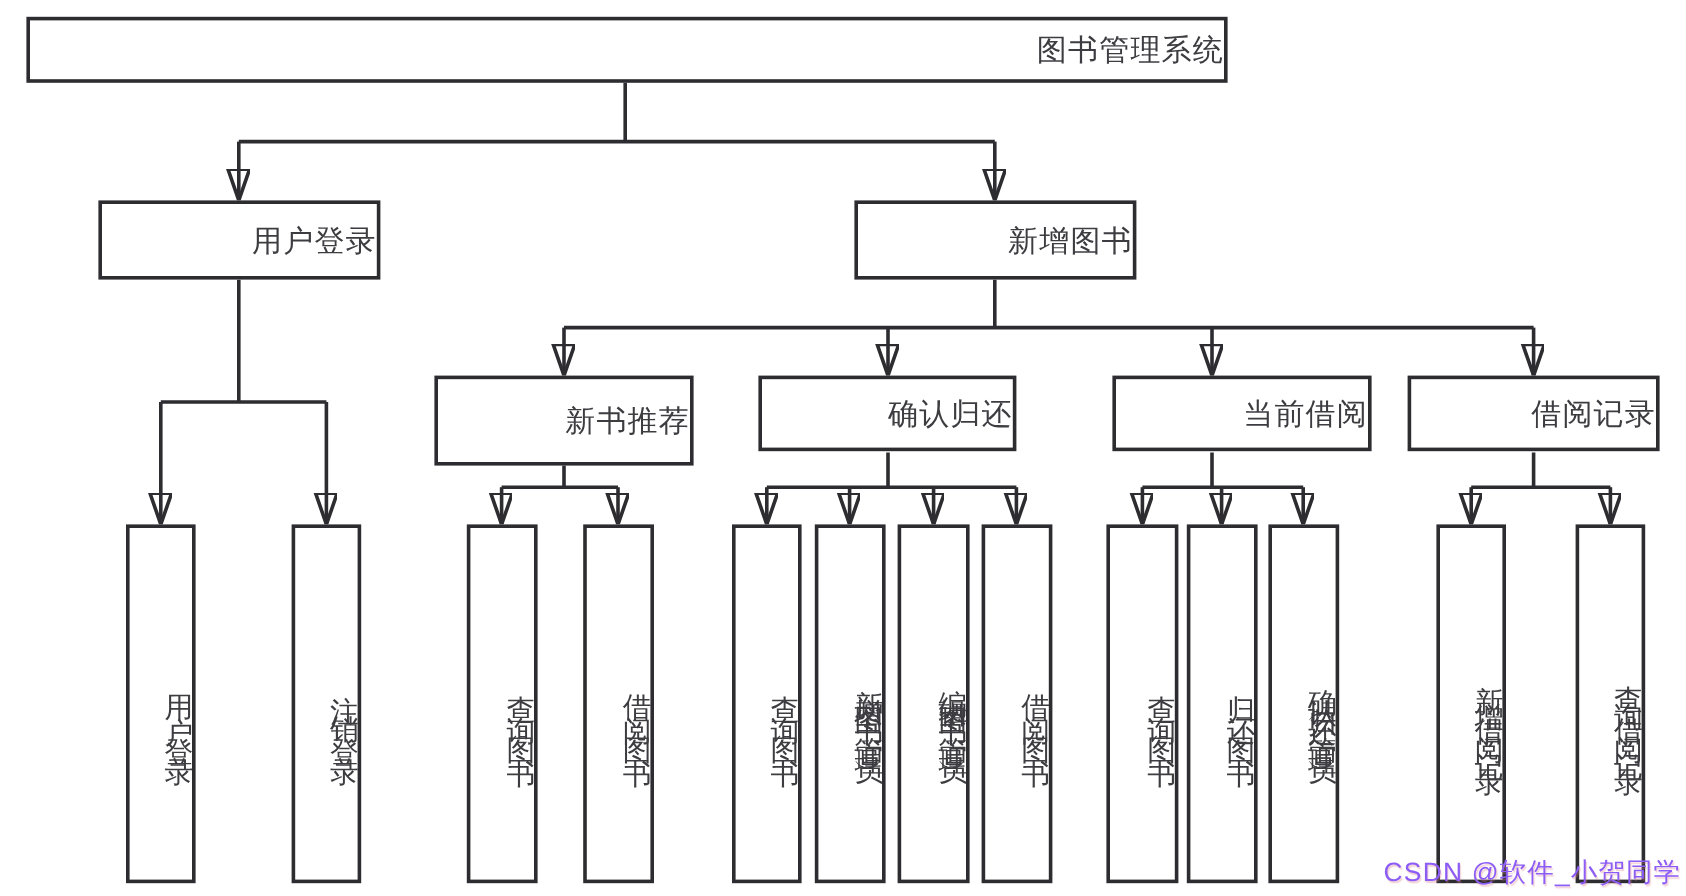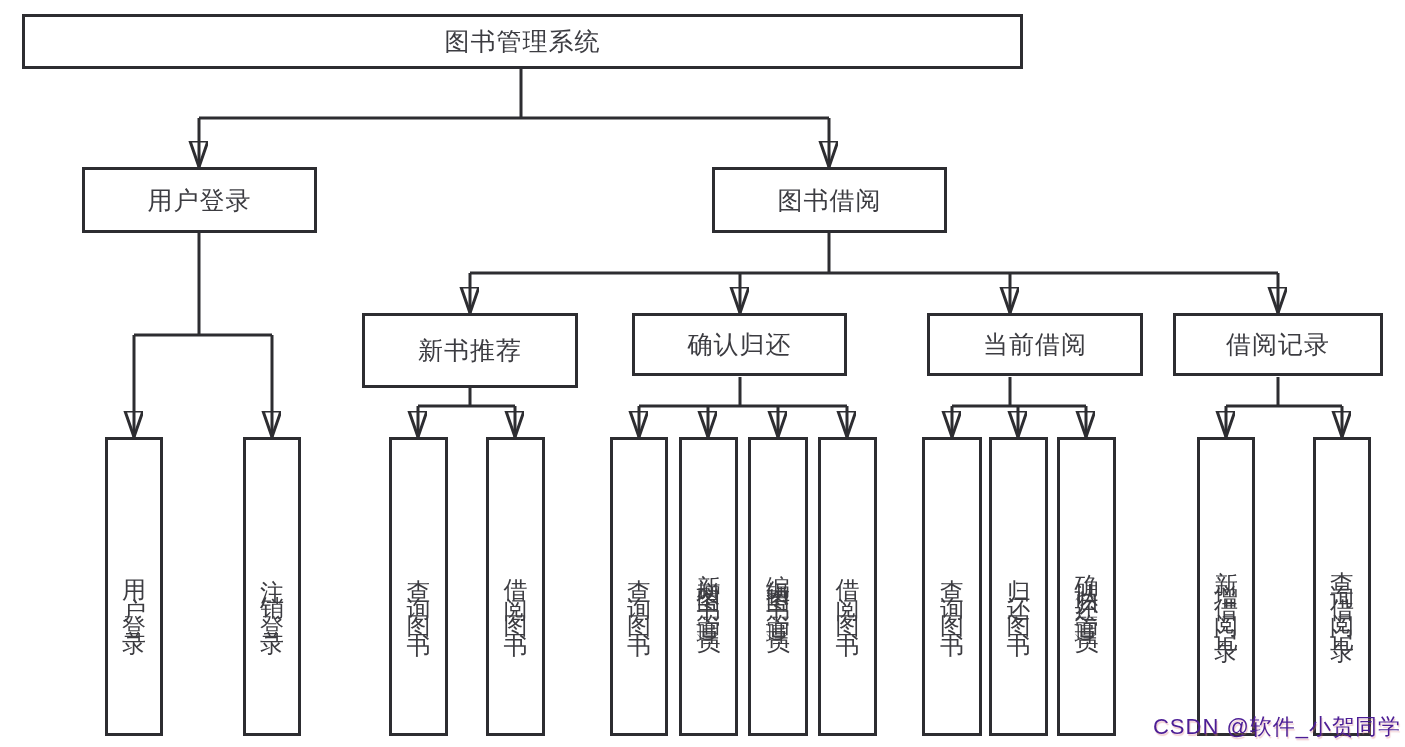--- a/index.html
+++ b/index.html
@@ -10,21 +10,21 @@
     font-family:"Liberation Sans","DejaVu Sans",sans-serif;
     overflow:hidden;
   }
   .box{
     position:absolute;
     box-sizing:border-box;
     border:3px solid #2d2d31;
     background:#fff;
     display:flex;
     align-items:center;
-    justify-content:center;
+    justify-content:flex-end;
     color:#3c3c41;
   }
   .hbox{
     font-size:25px;
     letter-spacing:1px;
     white-space:nowrap;
   }
   .vbox .vtext{
     writing-mode:vertical-rl;
     text-orientation:mixed;
@@ -43,21 +43,21 @@
     stroke:#2d2d31;
     stroke-width:3;
     fill:none;
   }
   .watermark{
     position:absolute;
     top:712px;
     right:4px;
     font-size:22px;
     letter-spacing:1px;
-    color:#4c1d95;
+    color:#8b5cf6;
     text-shadow:1px 2px 1px rgba(221,130,140,0.40);
     white-space:nowrap;
     z-index:5;
   }
 </style>
 </head>
 <body>
 
 <div id="canvas">
 
@@ -103,21 +103,21 @@
   </svg>
 
   <div class="box hbox" style="left:22px;top:14px;width:1001px;height:55px;">
     <span>图书管理系统</span>
   </div>
 
   <div class="box hbox" style="left:82px;top:167px;width:235px;height:66px;">
     <span>用户登录</span>
   </div>
   <div class="box hbox" style="left:712px;top:167px;width:235px;height:66px;">
-    <span>图书借阅</span>
+    <span>新增图书</span>
   </div>
 
   <div class="box hbox" style="left:362px;top:313px;width:216px;height:75px;">
     <span>新书推荐</span>
   </div>
   <div class="box hbox" style="left:632px;top:313px;width:215px;height:63px;">
     <span>确认归还</span>
   </div>
   <div class="box hbox" style="left:902px;top:313px;width:216px;height:63px;margin-left:25px;">
     <span>当前借阅</span>

